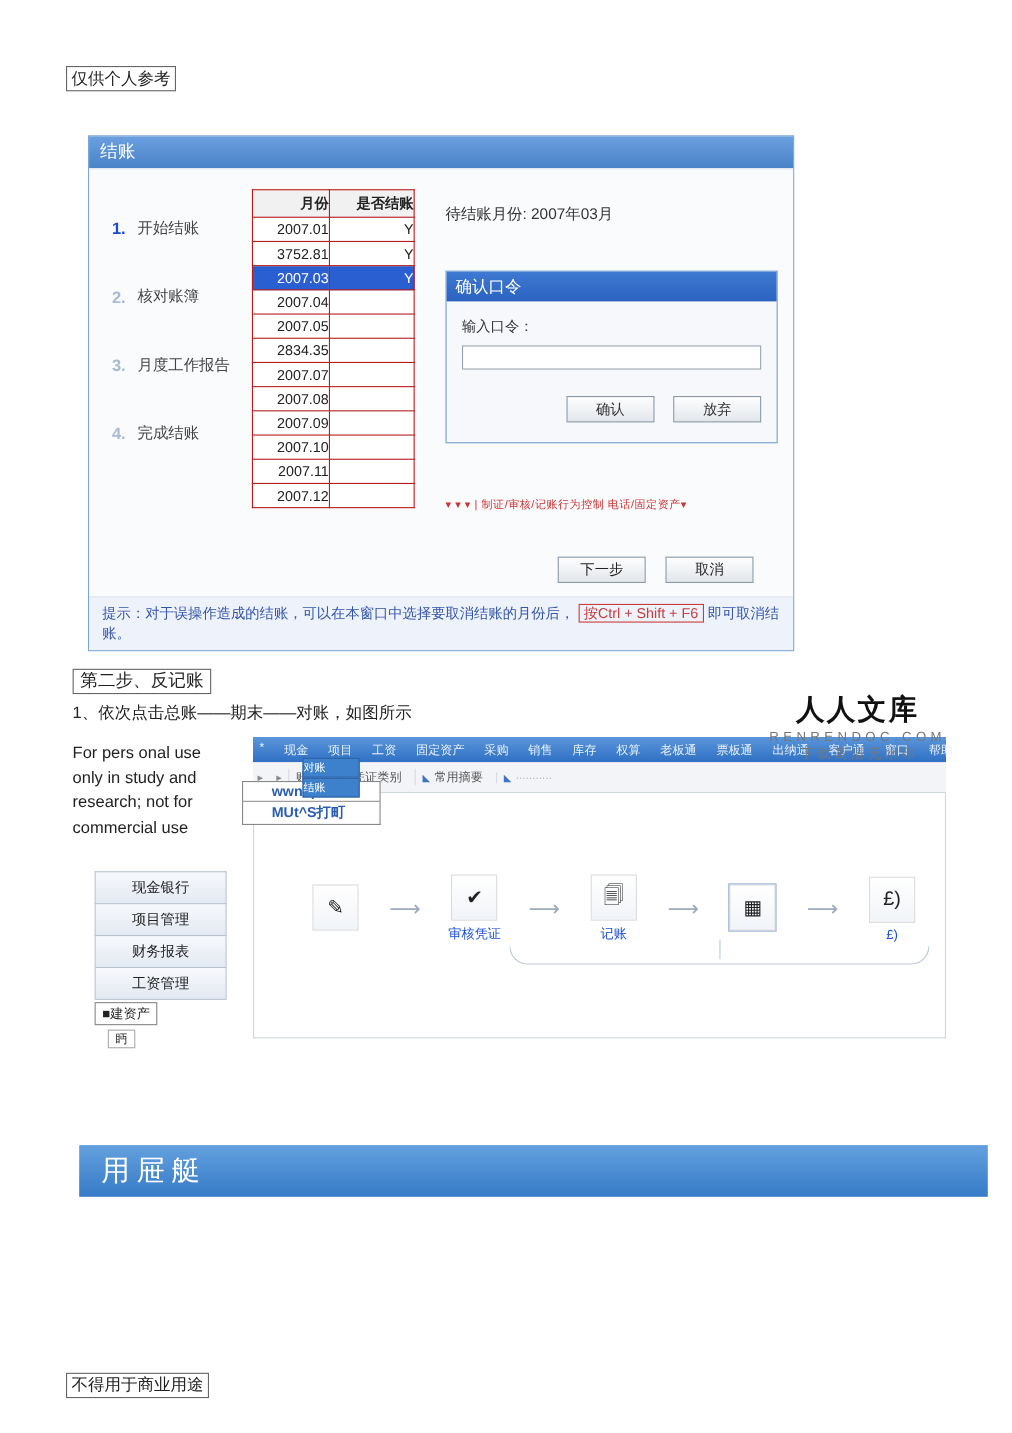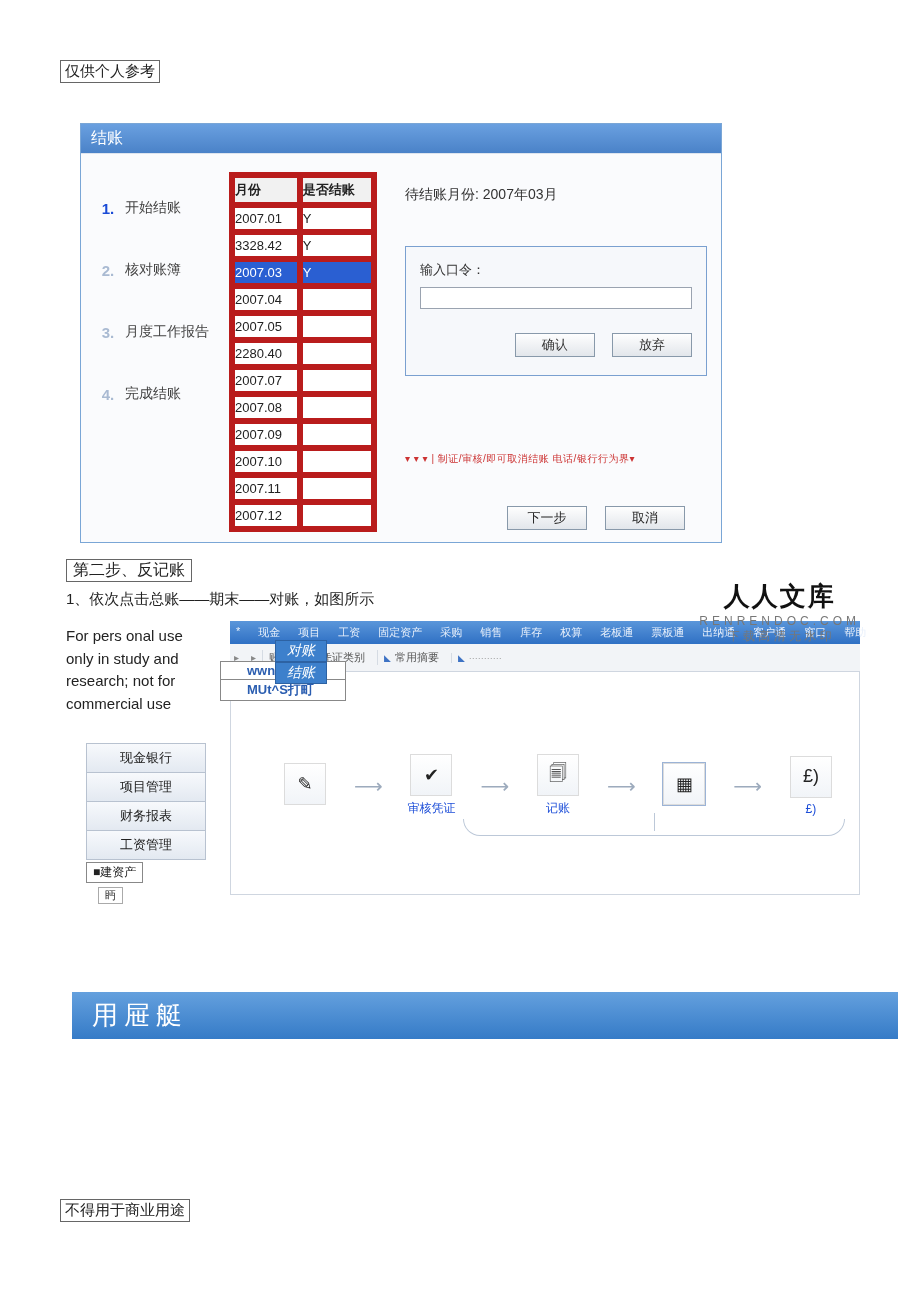--- a/index.html
+++ b/index.html
@@ -67,23 +67,23 @@
   .step-num.active { color: #1a4bd6; }
   .step-num.dim { color: #a9bad2; }
 
   .month-table {
     position: absolute; left: 148px; top: 18px;
     border-collapse: collapse;
     width: 148px;
     font-size: 13px;
   }
   .month-table th, .month-table td {
-    border: 6px solid #b91c1c;
+    border: 1px solid #b91c1c;
     padding: 3px 0;
-    text-align: left;
+    text-align: right;
     background: #fff;
   }
   .month-table th { background: #f1f1f1; }
   .month-table tr.selected td {
     background: #2a5fd2; color: #fff;
   }
 
   .pending-line {
     position: absolute; left: 324px; top: 32px;
     font-size: 14px; color: #333;
@@ -232,24 +232,23 @@
     background: linear-gradient(#fff, #f1f4f8);
     display: flex; align-items: center; justify-content: center;
     font-size: 18px;
   }
   .flow-label { font-size: 12px; color: #1d4ed8; margin-top: 2px; }
   .arrow { color: #9dabbd; font-size: 20px; }
   .flow-highlight { outline: 1px solid #9bb3d6; }
 
   .tiny-pill {
     position: relative; top: -70px; left: 32px;
-    width: 52px; text-align: center;
-    font-size: 14px; color: #fff;
+    width: 52px; 
+    font-size: 10px; color: #fff;
     border-collapse: collapse;
-    font-style: italic;
   }
   .tiny-pill-row { background: #3d80cc; padding: 1px 0; border: 1px solid #2d62a3; }
 
   .curve {
     border: 1px solid #bcc8d8;
     border-radius: 0 0 28px 28px;
     width: 380px; height: 16px;
     margin: 2px 0 0 220px;
     border-top: none;
     position: relative;
@@ -341,37 +340,37 @@
             <th>月份</th>
             <th>是否结账</th>
           </tr>
         </thead>
         <tbody id="month-tbody">
             <tr>
               <td>2007.01</td>
               <td>Y</td>
             </tr>
             <tr>
-              <td>3328.42</td>
+              <td>3752.81</td>
               <td>Y</td>
             </tr>
             <tr class="selected">
               <td>2007.03</td>
               <td>Y</td>
             </tr>
             <tr>
               <td>2007.04</td>
               <td></td>
             </tr>
             <tr>
               <td>2007.05</td>
               <td></td>
             </tr>
             <tr>
-              <td>2280.40</td>
+              <td>2834.35</td>
               <td></td>
             </tr>
             <tr>
               <td>2007.07</td>
               <td></td>
             </tr>
             <tr>
               <td>2007.08</td>
               <td></td>
             </tr>
@@ -390,38 +389,44 @@
             <tr>
               <td>2007.12</td>
               <td></td>
             </tr>
           </tbody>
       </table>
 
       <div class="pending-line">待结账月份: 2007年03月</div>
 
       <div class="confirm-box">
+        <div class="confirm-title">确认口令</div>
         <div class="confirm-inner">
           <div>输入口令：</div>
           <input class="confirm-input" style="">
           <div class="confirm-btnrow">
             <span class="w-btn">确认</span>
             <span class="w-btn">放弃</span>
           </div>
         </div>
       </div>
 
-      <div class="red-strip">▾ ▾ ▾ | 制证/审核/即可取消结账 电话/银行行为界▾</div>
+      <div class="red-strip">▾ ▾ ▾ | 制证/审核/记账行为控制 电话/固定资产▾</div>
 
       <div class="bottom-btnrow">
         <span class="w-btn">下一步</span>
         <span class="w-btn">取消</span>
       </div>
     </div>
 
+    <div class="hint-line">
+      <span>提示：对于误操作造成的结账，可以在本窗口中选择要取消结账的月份后，</span>
+      <span class="kbd">按Ctrl + Shift + F6</span>
+      <span>即可取消结账。</span>
+    </div>
   </div>
 
   
   <div class="boxed-step">第二步、反记账</div>
   <div class="body-line">1、依次点击总账——期末——对账，如图所示</div>
 
   <div class="logo-area">
     <div class="logo-big">人人文库</div>
     <div style="letter-spacing:4px">RENRENDOC.COM</div>
     <div>下 载 高 清 无 水 印</div>

